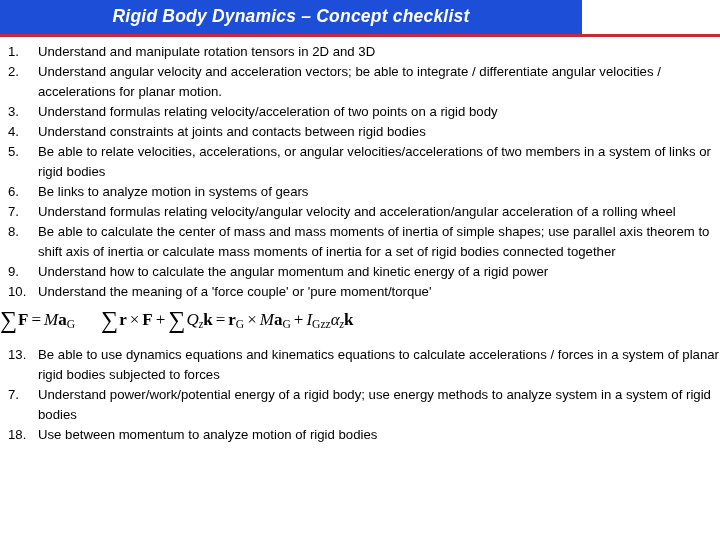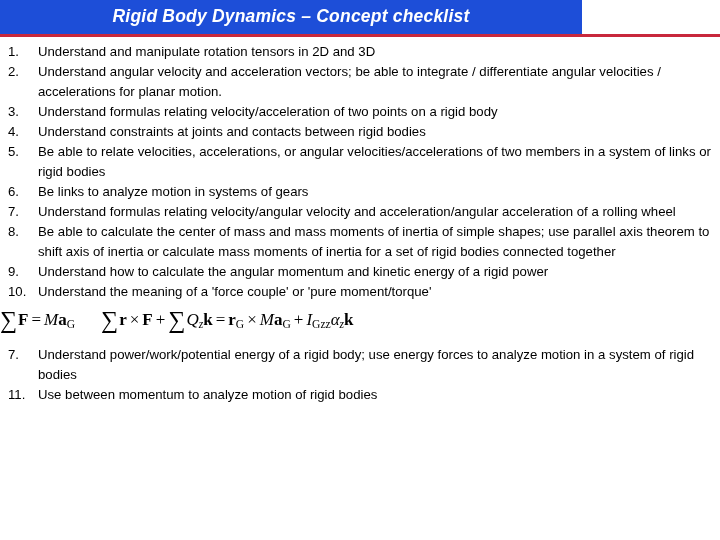--- a/index.html
+++ b/index.html
@@ -152,22 +152,26 @@
     <div class="list-item">
       <span class="item-number">10.</span>
       <span class="item-text">Understand the meaning of a 'force couple' or 'pure moment/torque'</span>
     </div>
 
     <div id="formula-block">
       <span class="sig">∑</span><span class="bf">F</span><span class="op">=</span><span class="it">M</span><span class="bf">a</span><sub class="upr">G</sub><span class="gap"></span><span class="sig">∑</span><span class="bf">r</span><span class="op">×</span><span class="bf">F</span><span class="op">+</span><span class="sig">∑</span><span class="it">Q</span><sub>z</sub><span class="bf">k</span><span class="op">=</span><span class="bf">r</span><sub class="upr">G</sub><span class="op">×</span><span class="it">M</span><span class="bf">a</span><sub class="upr">G</sub><span class="op">+</span><span class="it">I</span><sub class="upr">Gzz</sub><span class="it">α</span><sub>z</sub><span class="bf">k</span>
     </div>
 
     <div class="list-item">
-      <span class="item-number">7.</span>
-      <span class="item-text">Understand power/work/potential energy of a rigid body; use energy forces to analyze motion in a system of rigid bodies</span>
+      <span class="item-number">13.</span>
+      <span class="item-text">Be able to use dynamics equations and kinematics equations to calculate accelerations / forces in a system of planar rigid bodies subjected to forces</span>
     </div>
     <div class="list-item">
-      <span class="item-number">11.</span>
+      <span class="item-number">7.</span>
+      <span class="item-text">Understand power/work/potential energy of a rigid body; use energy methods to analyze system in a system of rigid bodies</span>
+    </div>
+    <div class="list-item">
+      <span class="item-number">18.</span>
       <span class="item-text">Use between momentum to analyze motion of rigid bodies</span>
     </div>
 
   </div>
 </div>
 
 </body></html>

